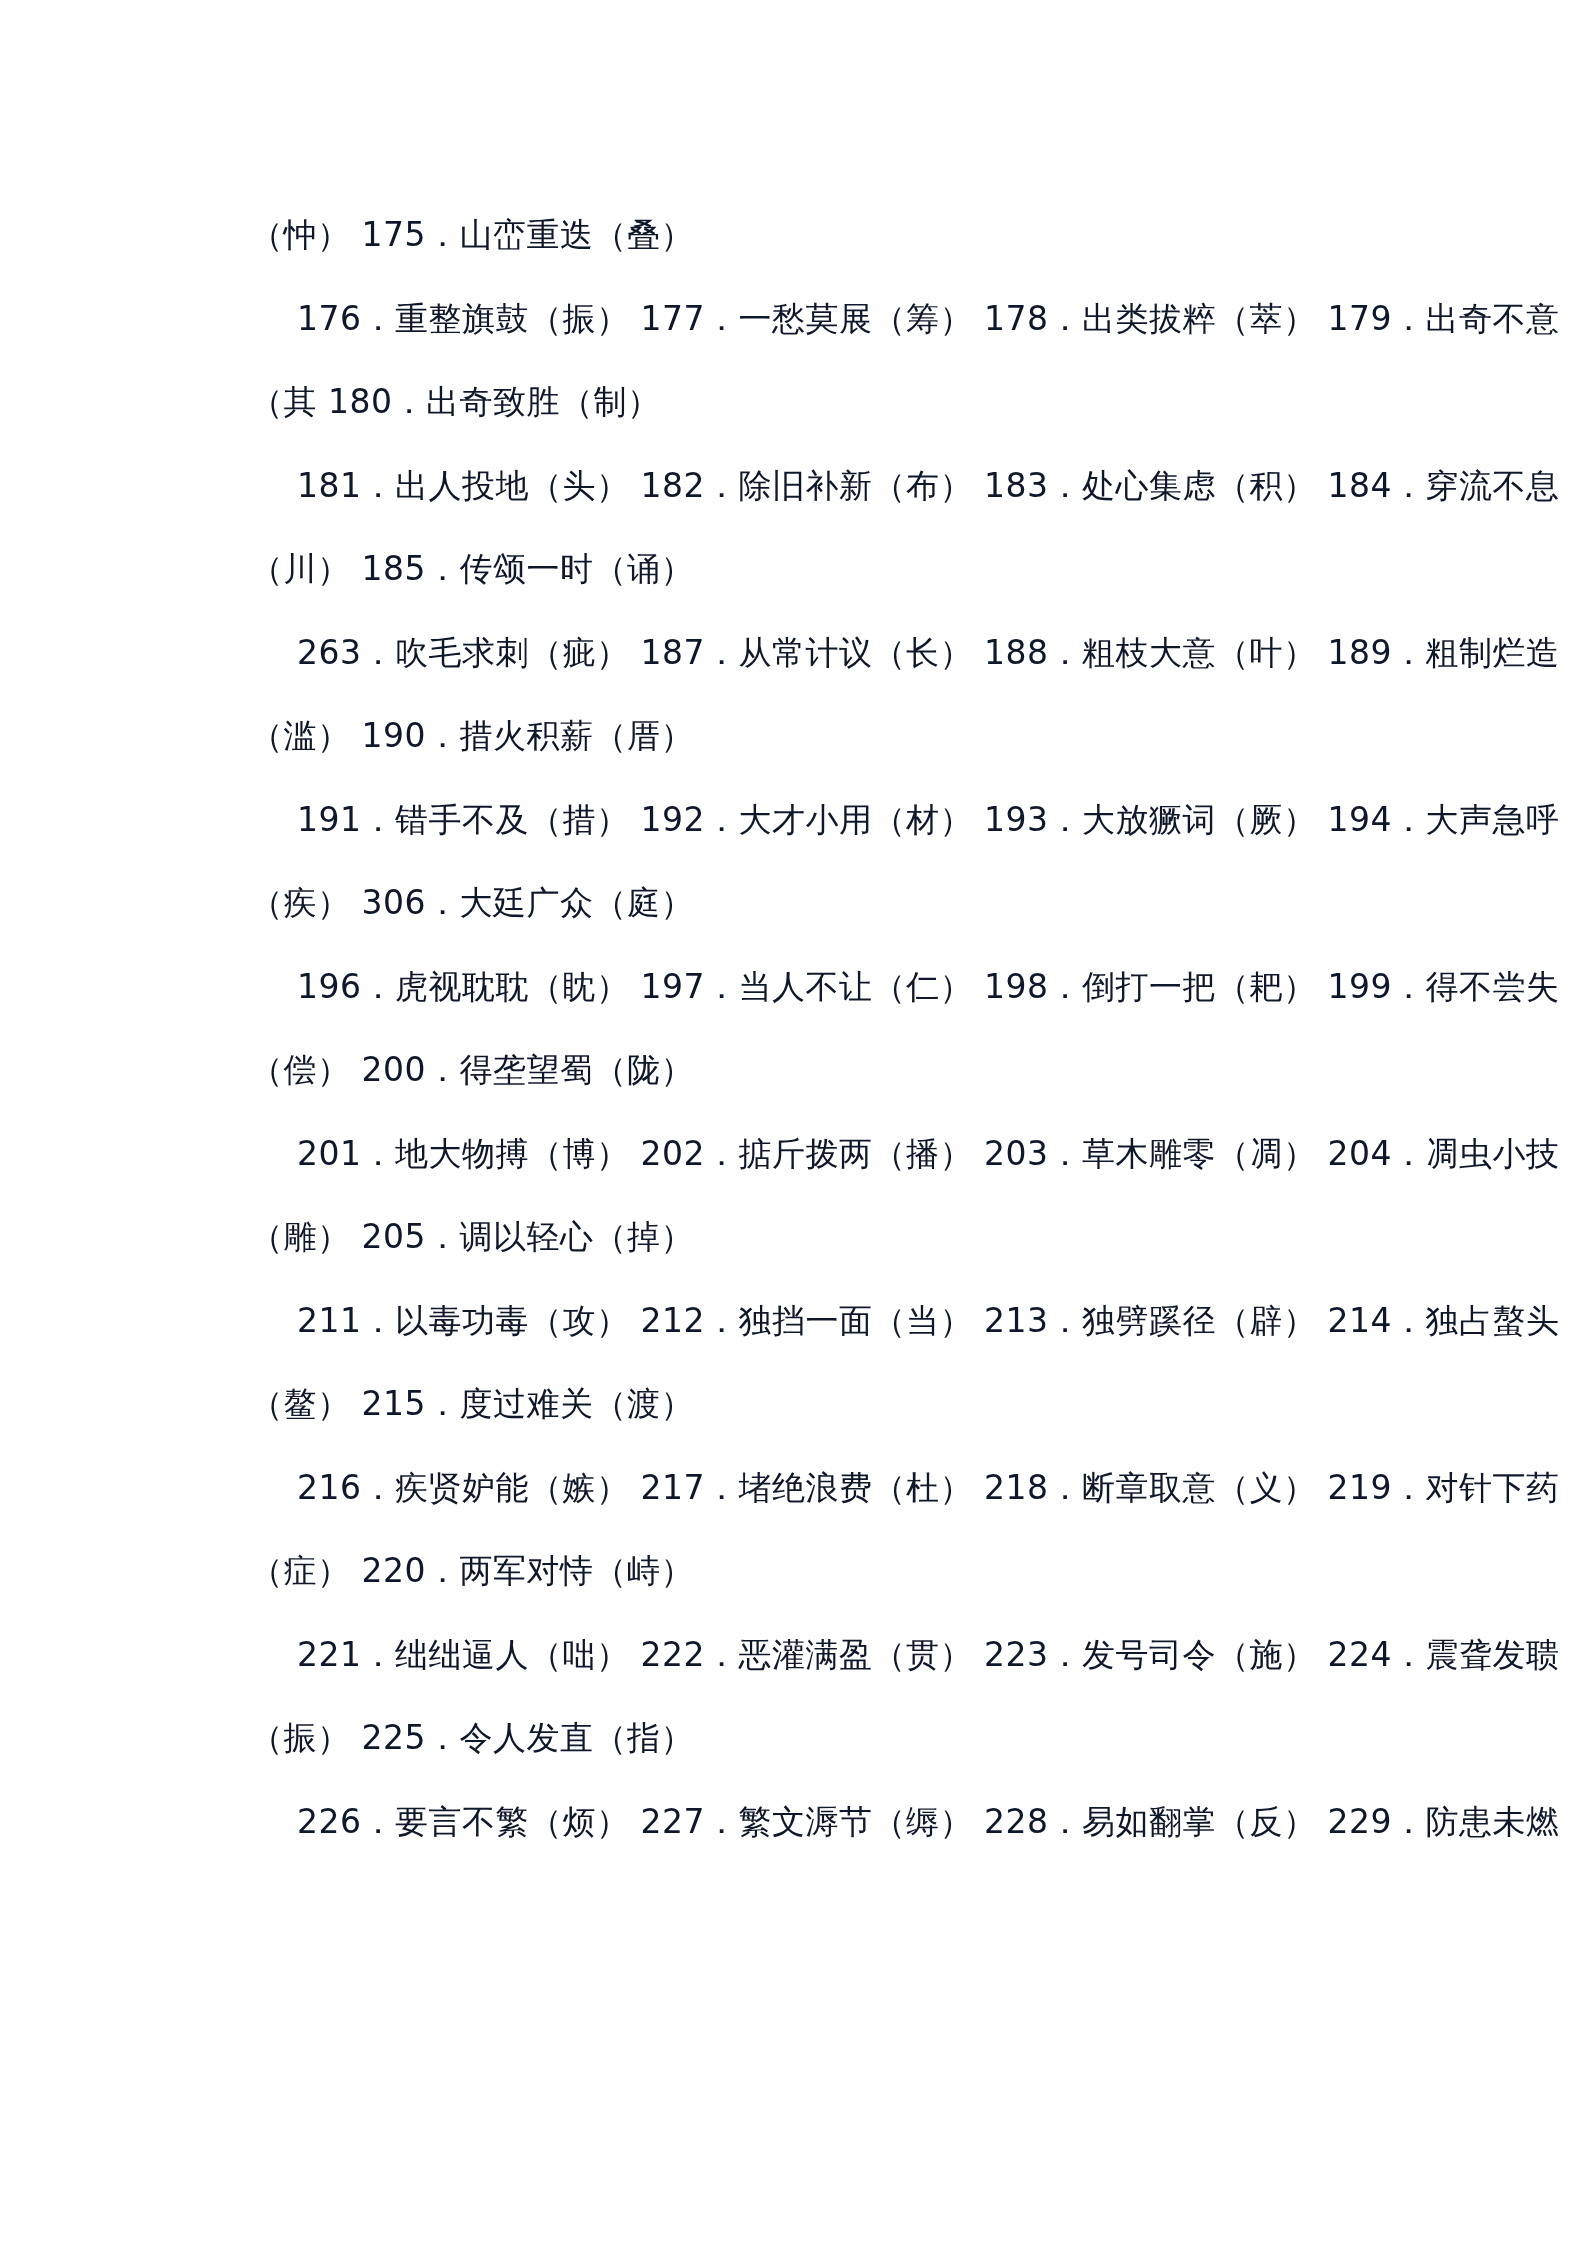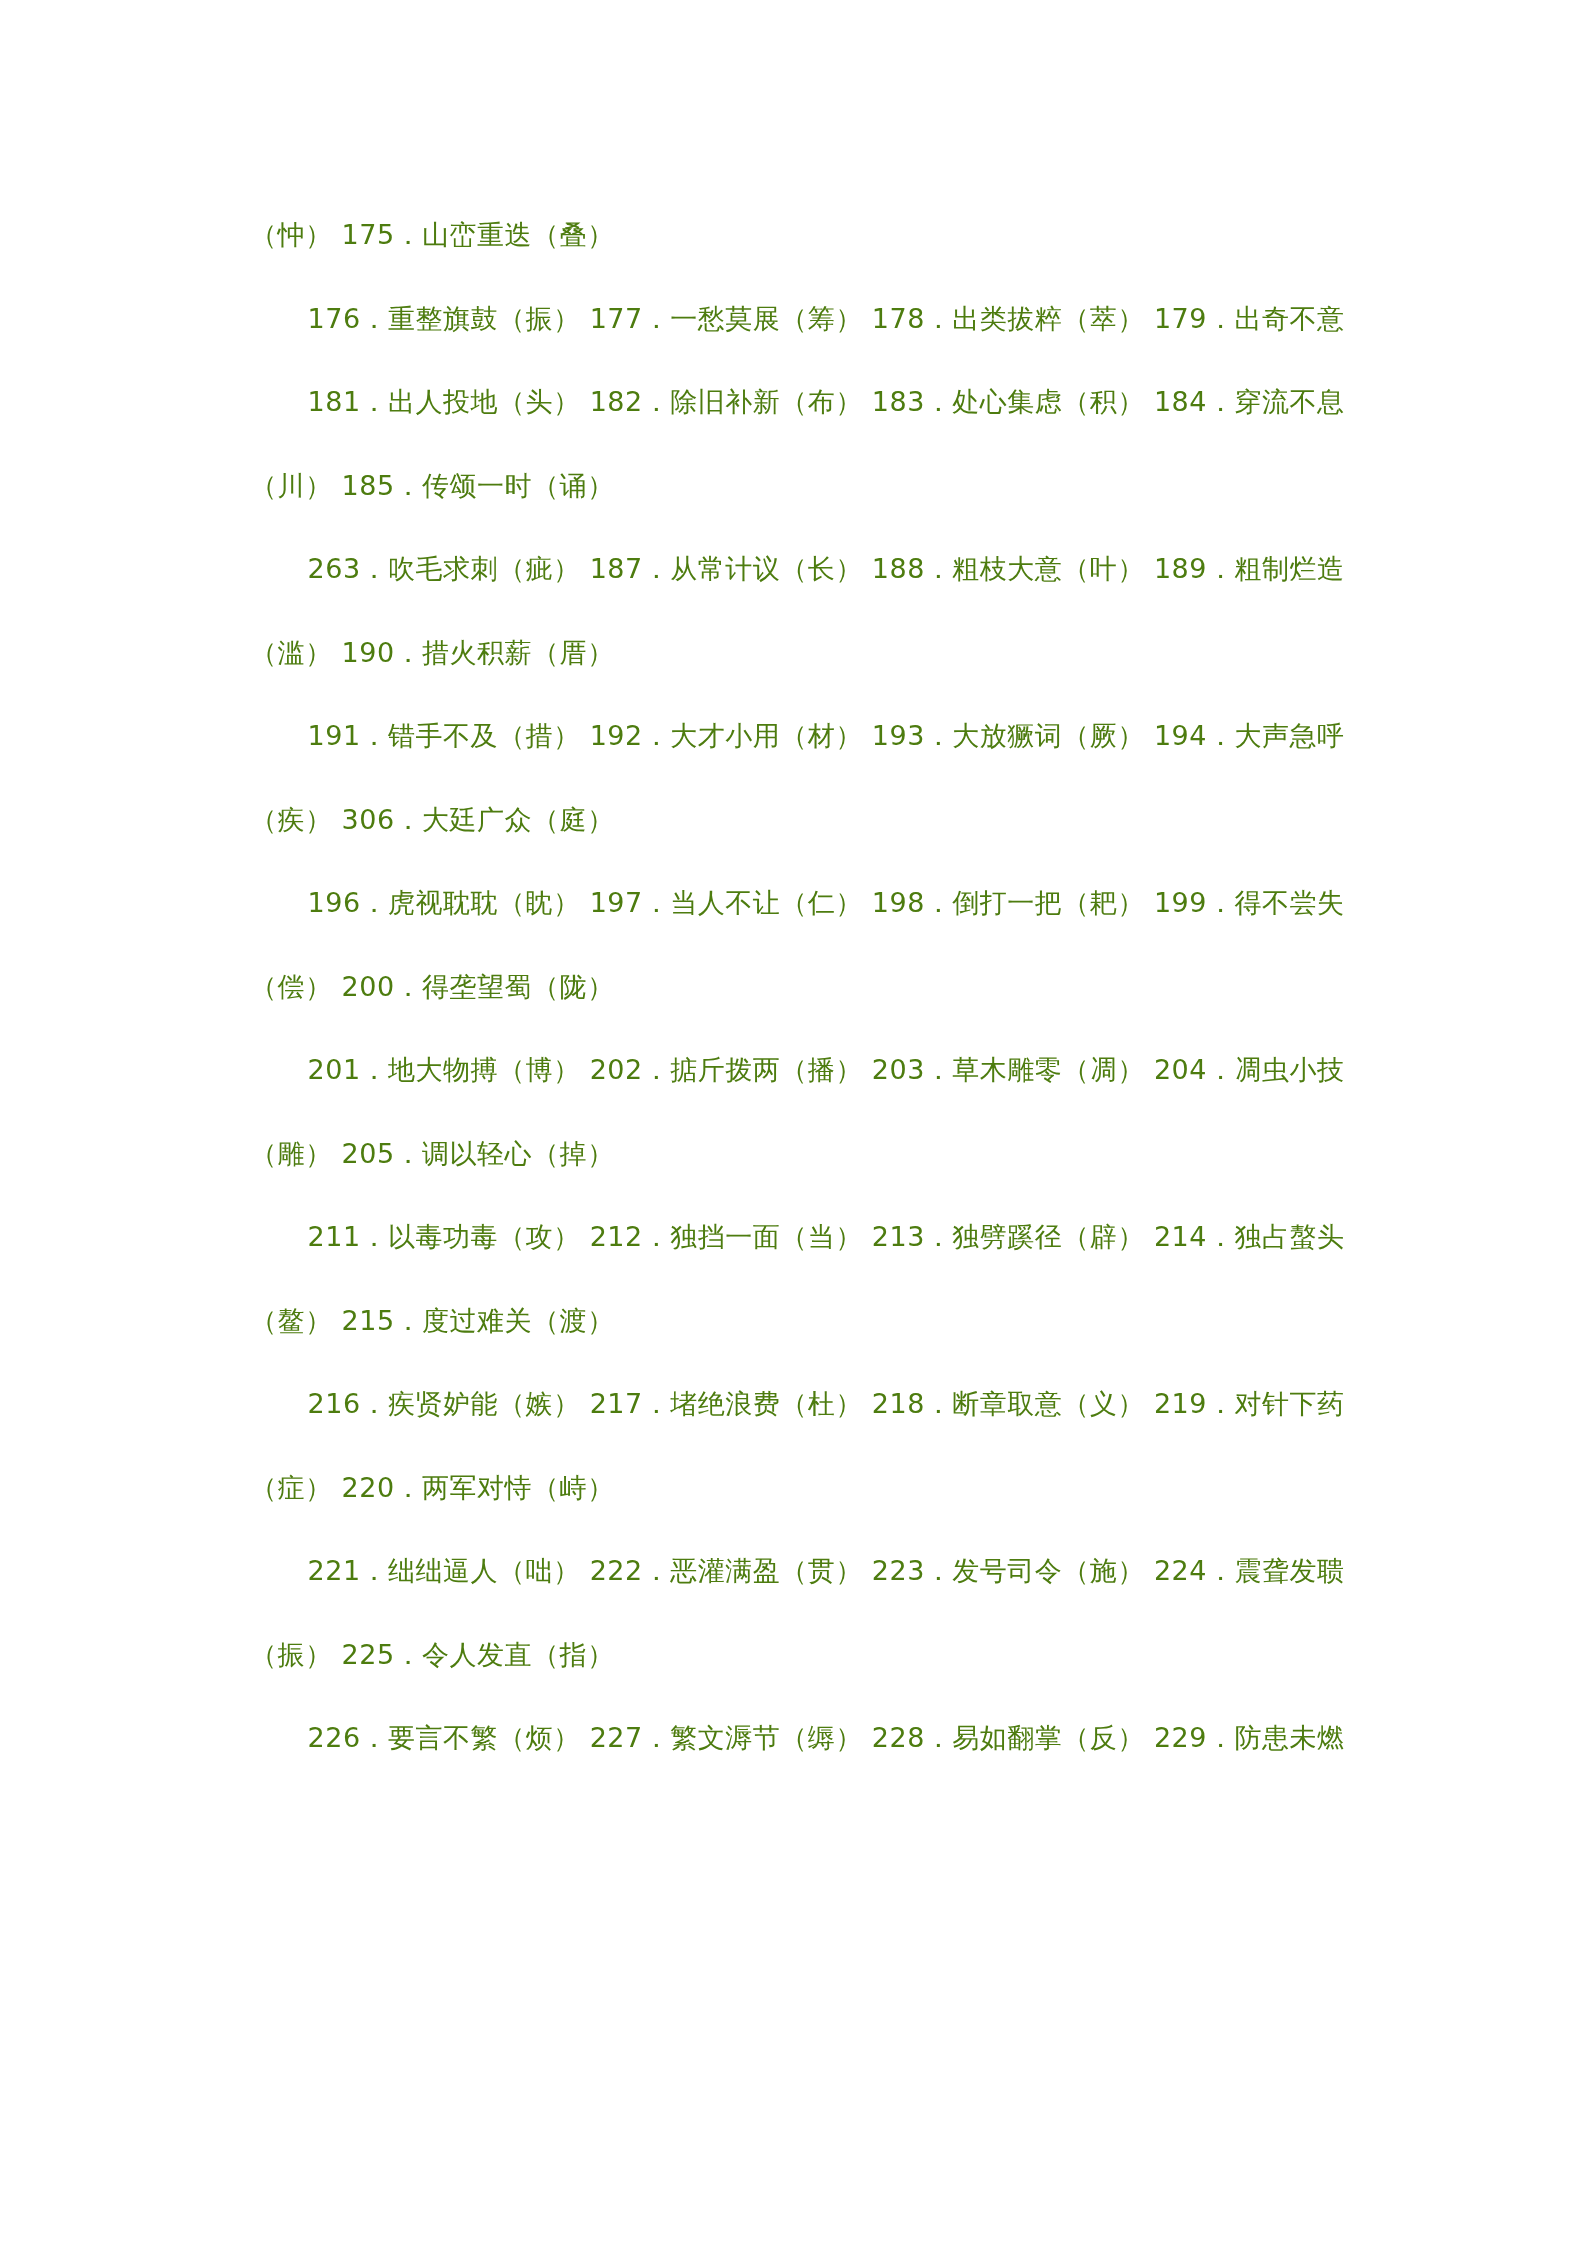--- a/index.html
+++ b/index.html
@@ -1,30 +1,31 @@
 <!DOCTYPE html>
 <html><head>
 <meta charset="utf-8">
 <style>
   html, body { margin: 0; padding: 0; background: #ffffff; }
   body { width: 1587px; height: 2245px; position: relative; overflow: hidden; }
   .page {
     position: absolute; left: 250px; top: 212px; width: 1105px;
     font-family: "DejaVu Sans", "Liberation Sans", sans-serif;
-    font-size: 27px; color: #4d7c0f;
+    font-size: 33px; color: #0f172a;
   }
   .line { height: 83.5px; line-height: 46px; white-space: nowrap; letter-spacing: 0.5px; }
   .line.indent { padding-left: 47px; text-align: center; }
 </style>
 </head>
 <body>
 
 <div class="page">
   <div class="line">（忡） 175．山峦重迭（叠）</div>
   <div class="line indent">176．重整旗鼓（振） 177．一愁莫展（筹） 178．出类拔粹（萃） 179．出奇不意</div>
+  <div class="line">（其 180．出奇致胜（制）</div>
   <div class="line indent">181．出人投地（头） 182．除旧补新（布） 183．处心集虑（积） 184．穿流不息</div>
   <div class="line">（川） 185．传颂一时（诵）</div>
   <div class="line indent">263．吹毛求刺（疵） 187．从常计议（长） 188．粗枝大意（叶） 189．粗制烂造</div>
   <div class="line">（滥） 190．措火积薪（厝）</div>
   <div class="line indent">191．错手不及（措） 192．大才小用（材） 193．大放獗词（厥） 194．大声急呼</div>
   <div class="line">（疾） 306．大廷广众（庭）</div>
   <div class="line indent">196．虎视耽耽（眈） 197．当人不让（仁） 198．倒打一把（耙） 199．得不尝失</div>
   <div class="line">（偿） 200．得垄望蜀（陇）</div>
   <div class="line indent">201．地大物搏（博） 202．掂斤拨两（播） 203．草木雕零（凋） 204．凋虫小技</div>
   <div class="line">（雕） 205．调以轻心（掉）</div>

